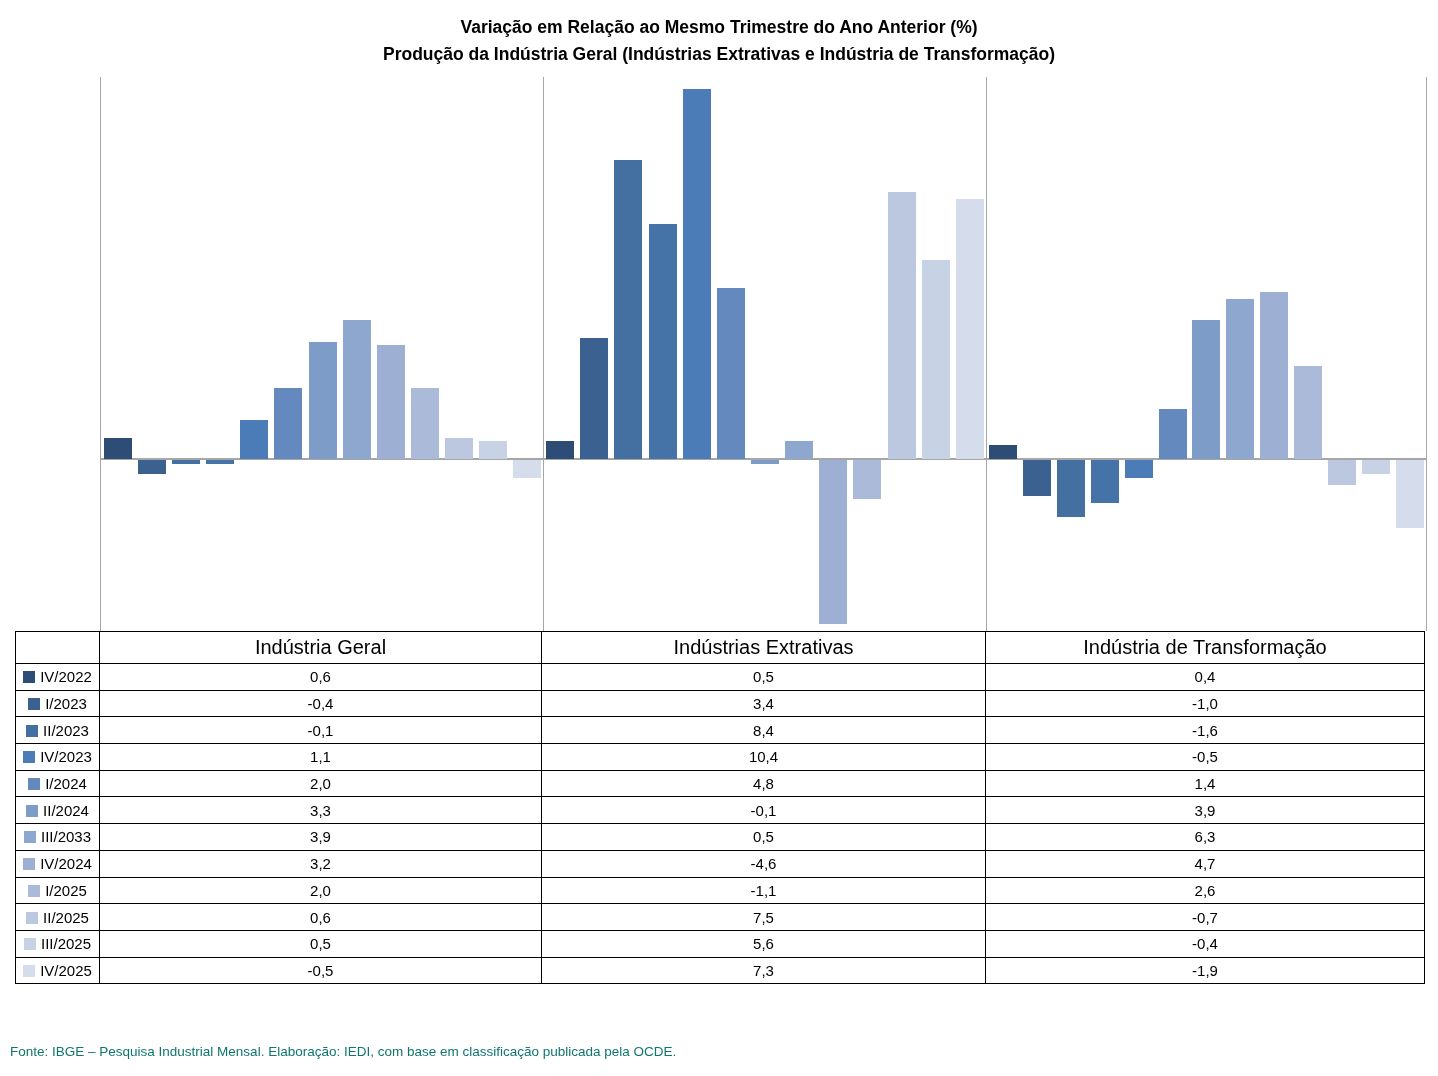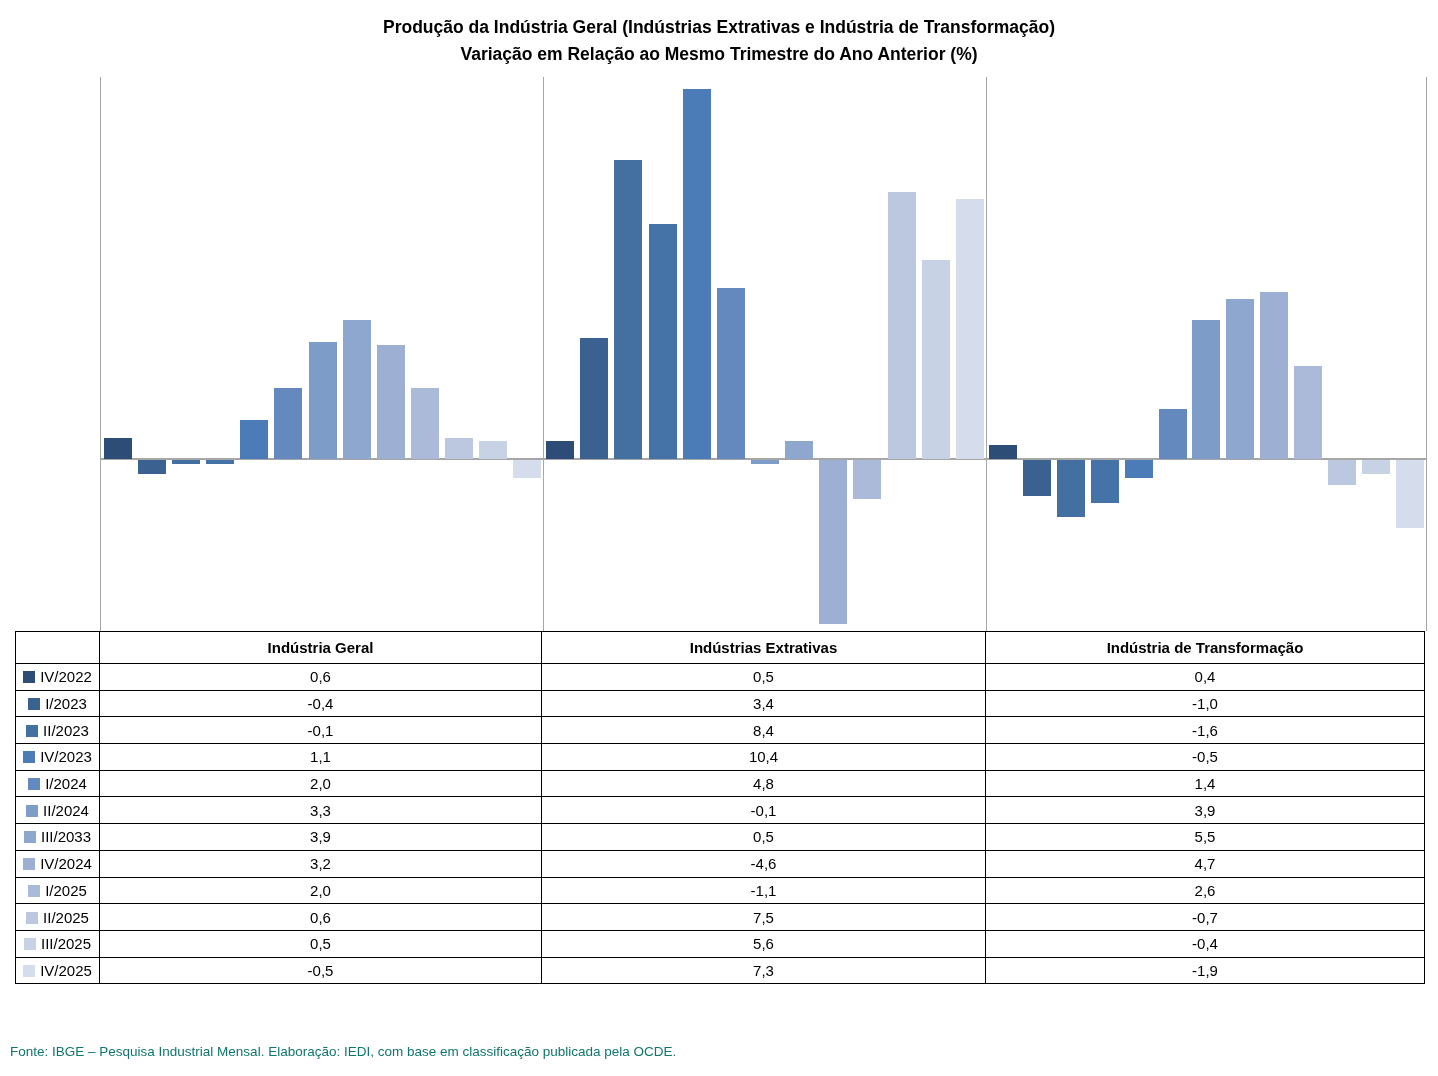--- a/index.html
+++ b/index.html
@@ -22,33 +22,33 @@
   .bar{position:absolute;width:28px;}
   
   table.data-table{
     position:absolute;left:15px;top:631px;border-collapse:collapse;
     table-layout:fixed;font-size:15px;
   }
   table.data-table td,table.data-table th{
     border:1.5px solid #000;padding:0;overflow:hidden;white-space:nowrap;
   }
   th.corner{border:none;background:transparent;}
-  th.col-head{height:31px;font-weight:700;text-align:center;font-size:15px;}
+  th.col-head{height:31px;font-weight:400;text-align:center;font-size:20px;}
   td.val{text-align:center;height:25.7px;}
   td.rowlabel{text-align:center;padding-left:4px;}
   .swatch{display:inline-block;width:12px;height:12px;margin-right:5px;vertical-align:-1px;}
   
   .footer{position:absolute;left:10px;top:1044px;font-size:13.5px;color:#0f766e;}
 </style>
 </head>
 <body>
 
 <div class="chart-title">
+  <div>Variação em Relação ao Mesmo Trimestre do Ano Anterior (%)</div>
   <div>Produção da Indústria Geral (Indústrias Extrativas e Indústria de Transformação)</div>
-  <div>Variação em Relação ao Mesmo Trimestre do Ano Anterior (%)</div>
 </div>
 
 <div class="plot">
   <div class="zero-line"></div>
   <div class="panel" id="panel-0" style="left:0;width:442px;">
       <div class="bar" style="left: 3px; height: 21px; background: rgb(46, 77, 118); top: 361px;"></div>
       <div class="bar" style="left: 37px; height: 14px; background: rgb(59, 97, 145); top: 383px;"></div>
       <div class="bar" style="left: 71px; height: 4px; background: rgb(68, 112, 161); top: 383px;"></div>
       <div class="bar" style="left: 105px; height: 4px; background: rgb(69, 115, 168); top: 383px;"></div>
       <div class="bar" style="left: 139px; height: 39px; background: rgb(76, 124, 184); top: 343px;"></div>
@@ -142,21 +142,21 @@
       <tr>
         <td class="rowlabel"><span class="swatch" style="background: rgb(126, 156, 200);"></span><span>II/2024</span></td>
         <td class="val">3,3</td>
         <td class="val">-0,1</td>
         <td class="val">3,9</td>
       </tr>
       <tr>
         <td class="rowlabel"><span class="swatch" style="background: rgb(142, 167, 207);"></span><span>III/2033</span></td>
         <td class="val">3,9</td>
         <td class="val">0,5</td>
-        <td class="val">5,5</td>
+        <td class="val">6,3</td>
       </tr>
       <tr>
         <td class="rowlabel"><span class="swatch" style="background: rgb(157, 176, 212);"></span><span>IV/2024</span></td>
         <td class="val">3,2</td>
         <td class="val">-4,6</td>
         <td class="val">4,7</td>
       </tr>
       <tr>
         <td class="rowlabel"><span class="swatch" style="background: rgb(171, 186, 217);"></span><span>I/2025</span></td>
         <td class="val">2,0</td>

